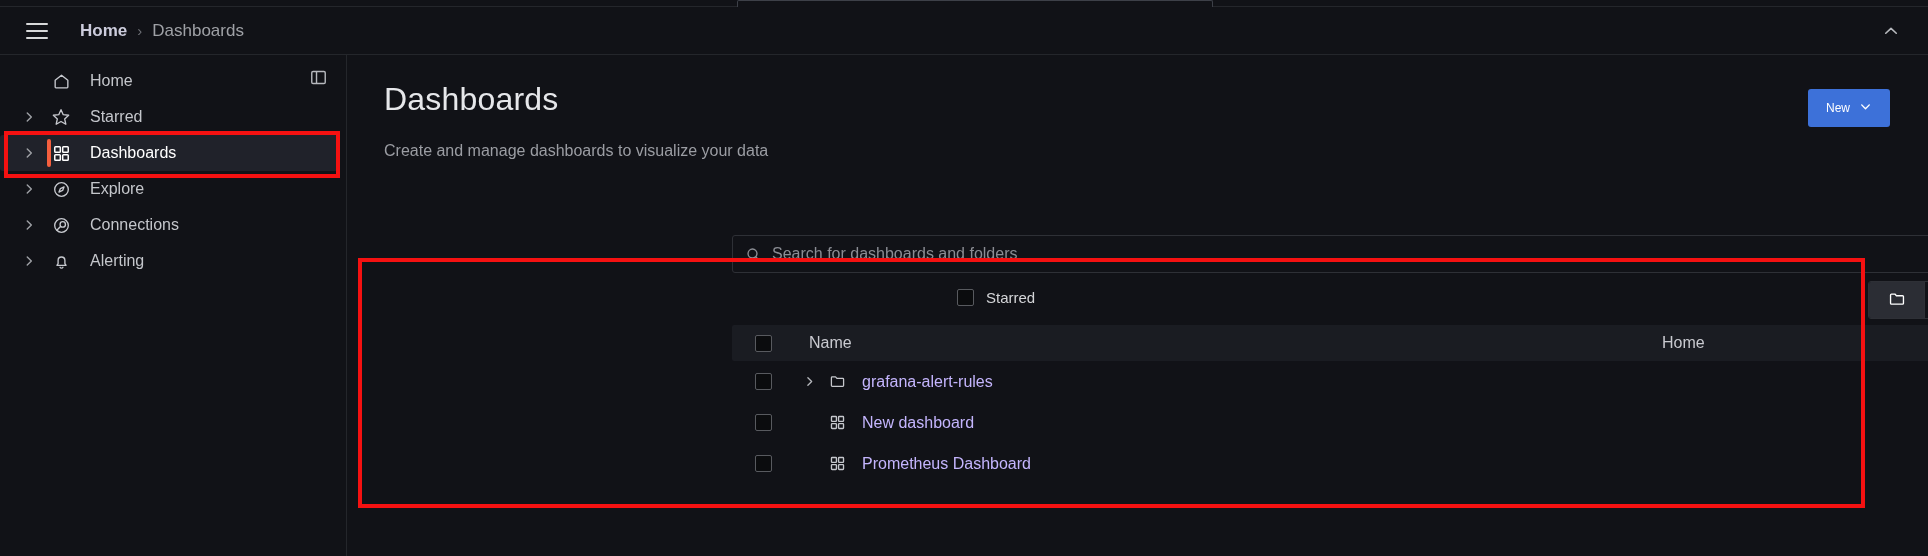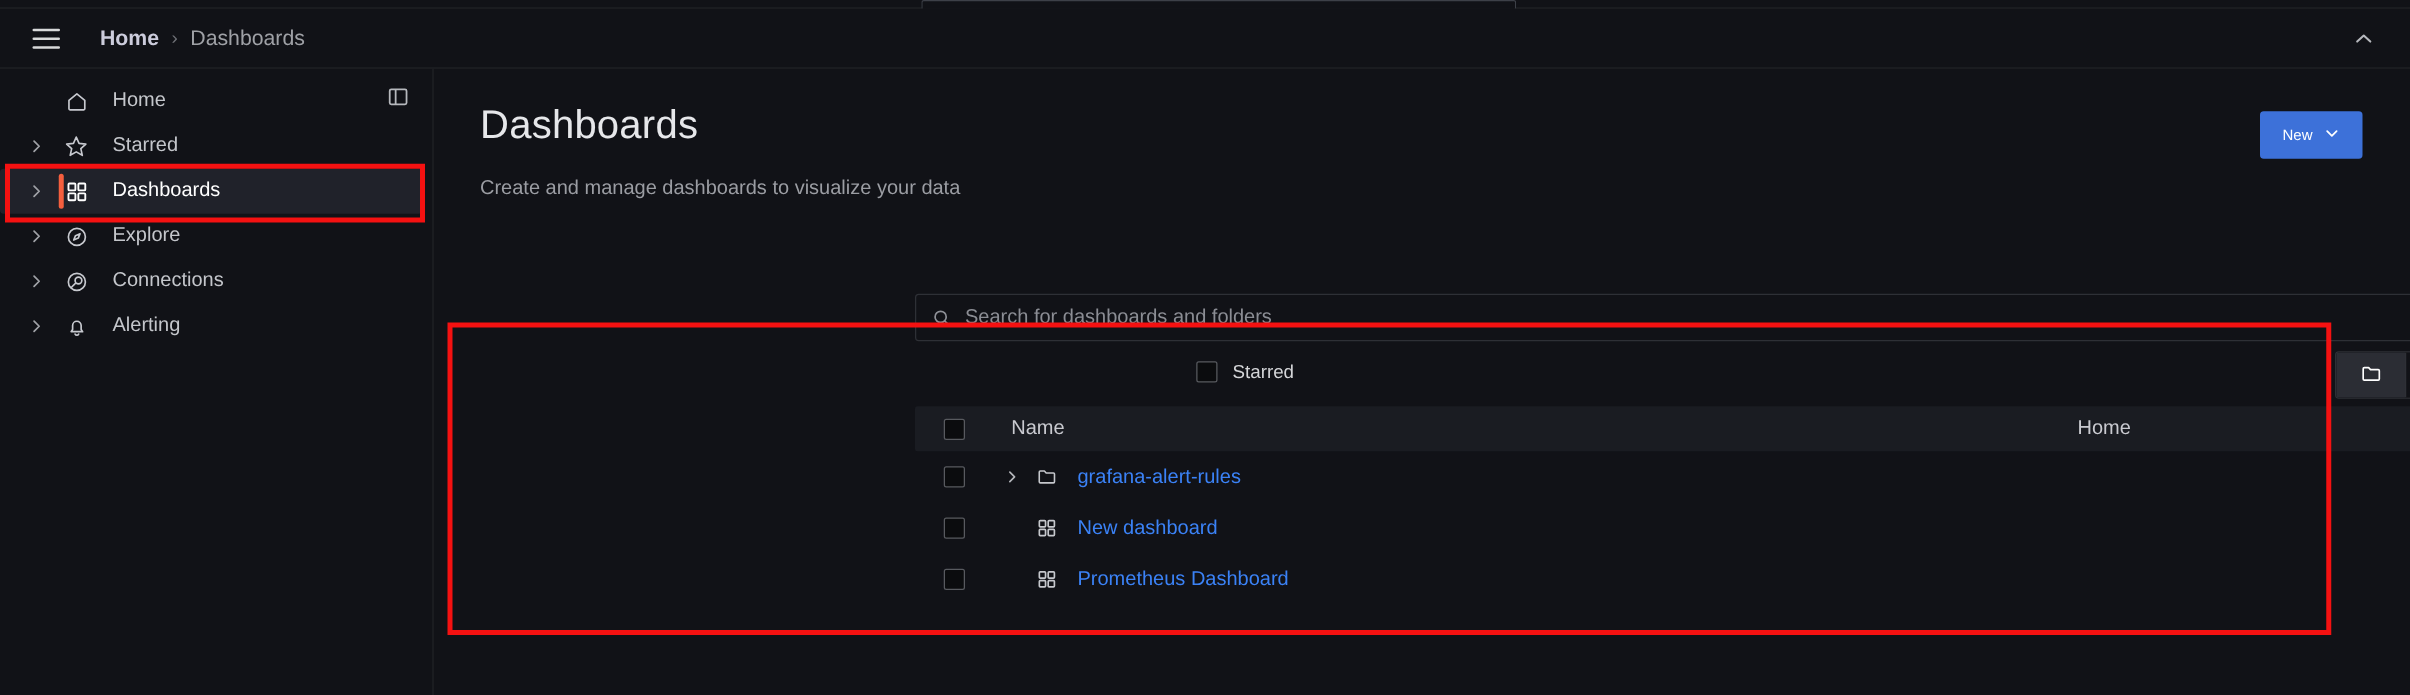--- a/index.html
+++ b/index.html
@@ -141,21 +141,21 @@
   .t-head .t-name { margin-left: 15px; }
   .t-tags {
     position: absolute; left: 930px; font-size: 16px; color: #c9cad0;
   }
   .t-row {
     position: relative; height: 41px; display: flex; align-items: center; cursor: pointer;
   }
   .row-caret { width: 30px; display:flex; align-items:center; justify-content:center; color:#b6b8bd; }
   .row-caret.empty { visibility: hidden; }
   .row-ico { width: 26px; display:flex; align-items:center; justify-content:center; color:#c6c8cd; }
-  .row-label { margin-left: 12px; font-size: 16px; color: #3b82f6; text-align: right; }
+  .row-label { margin-left: 12px; font-size: 16px; color: #c4b5fd; text-align: right; }
 
   
   .anno { position: absolute; border: 4px solid #f51111; pointer-events: none; }
   .anno-side { left: 4px; top: 131px; width: 336px; height: 47px; }
   .anno-table { left: 358px; top: 258px; width: 1507px; height: 250px; }
 </style>
 </head>
 <body>
 
 <div class="app">

